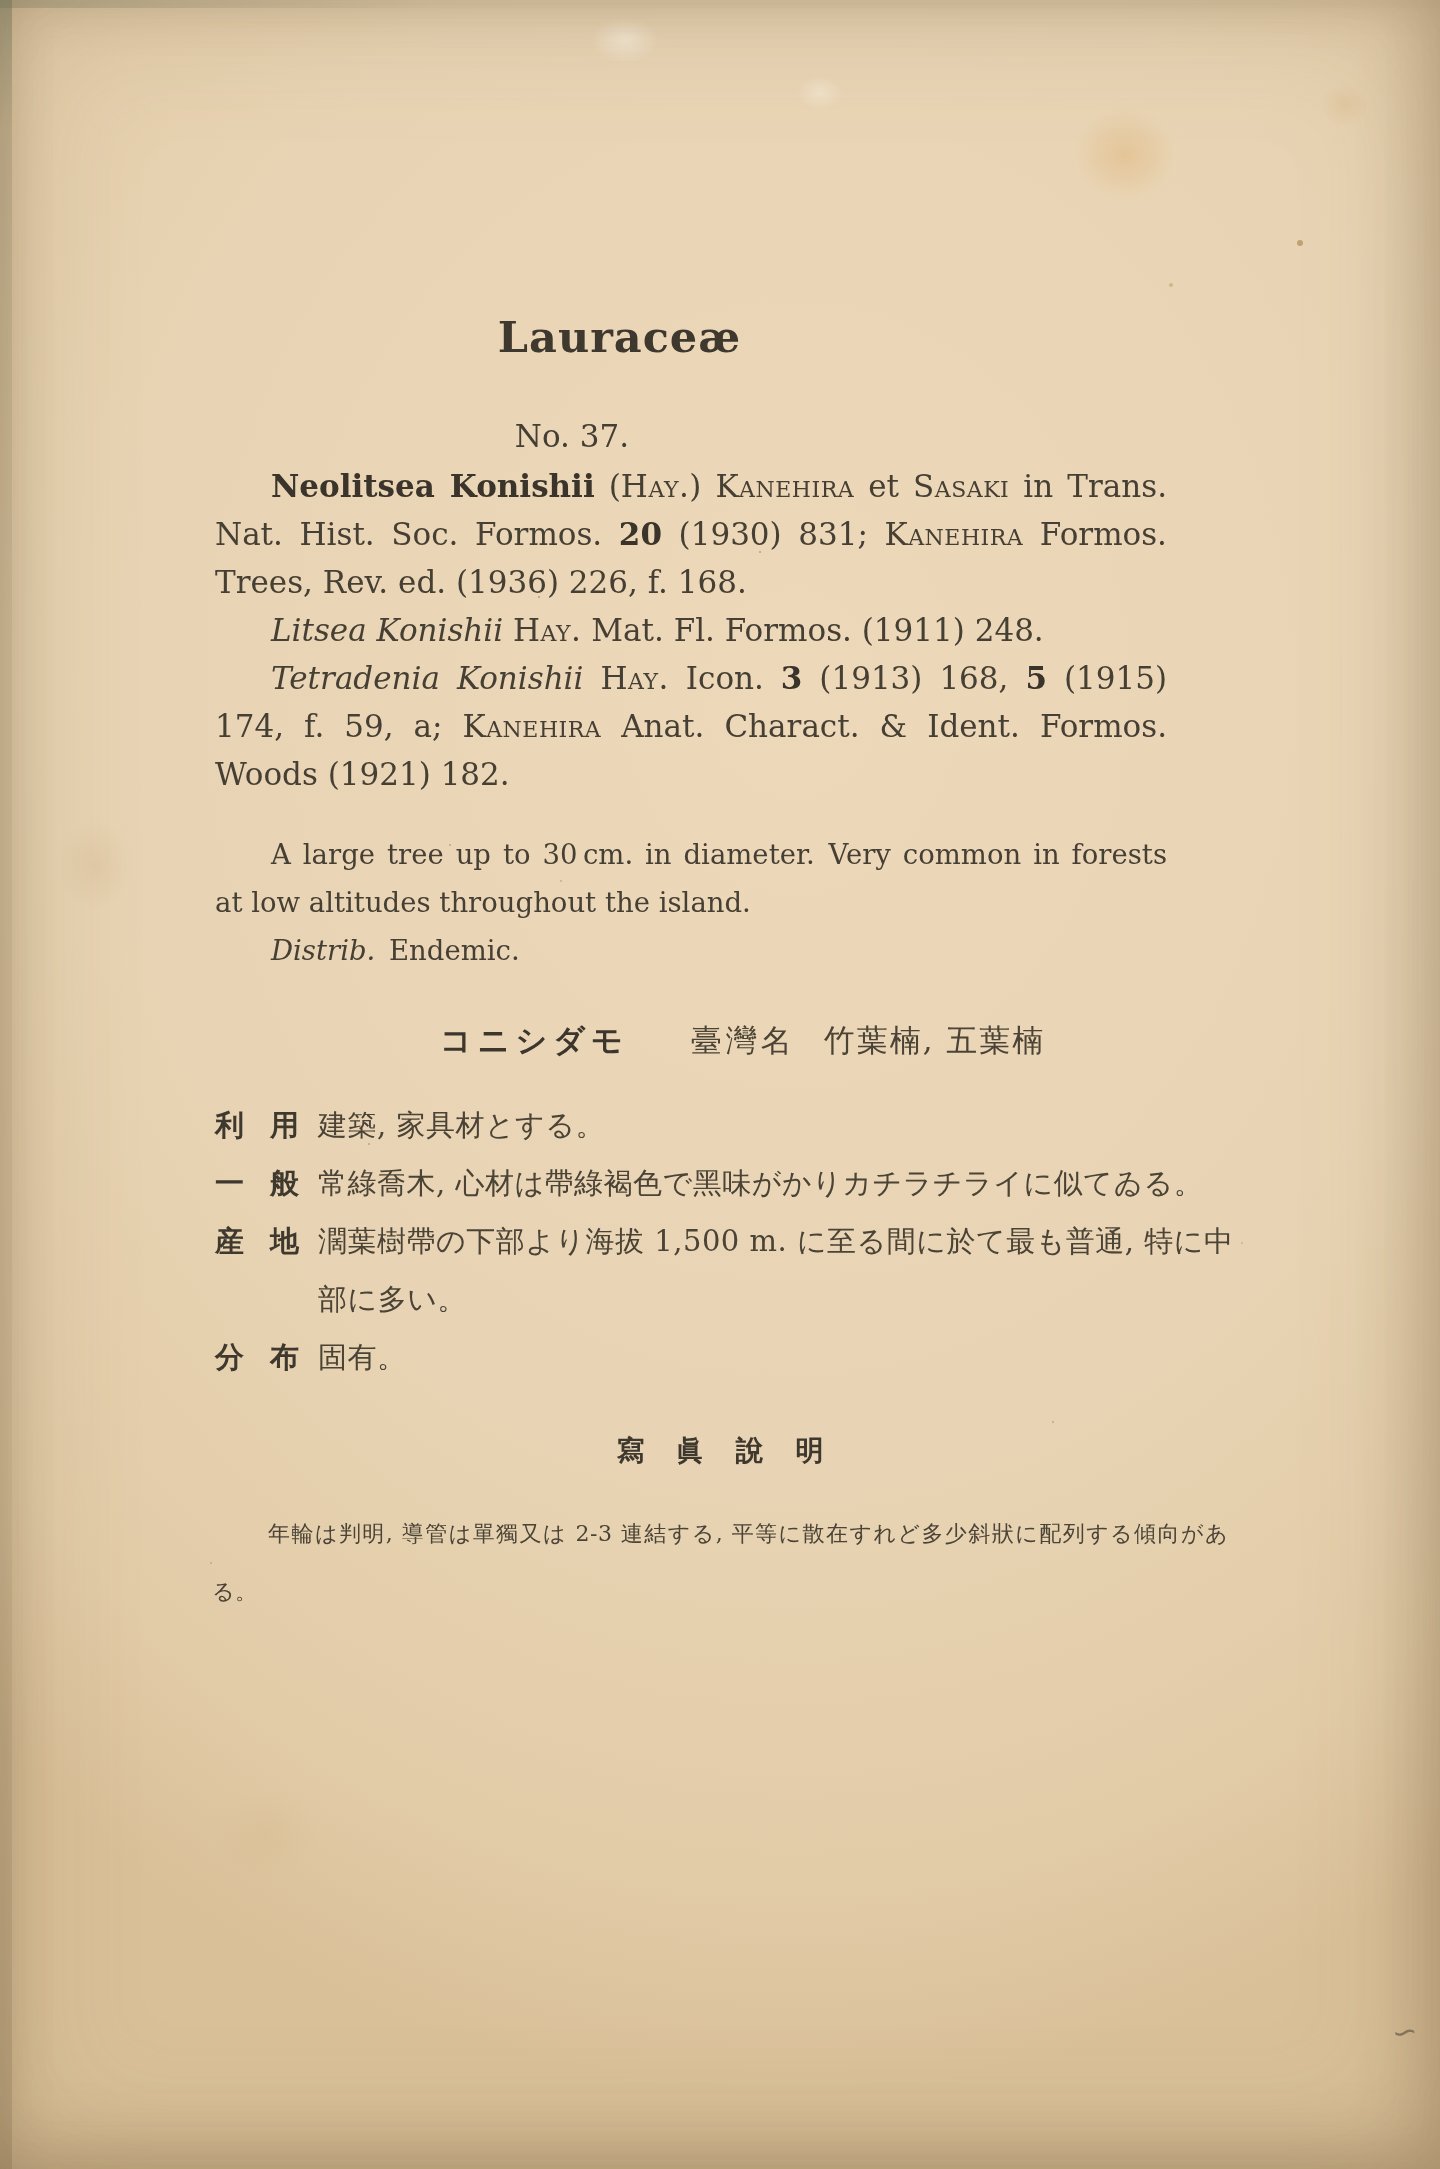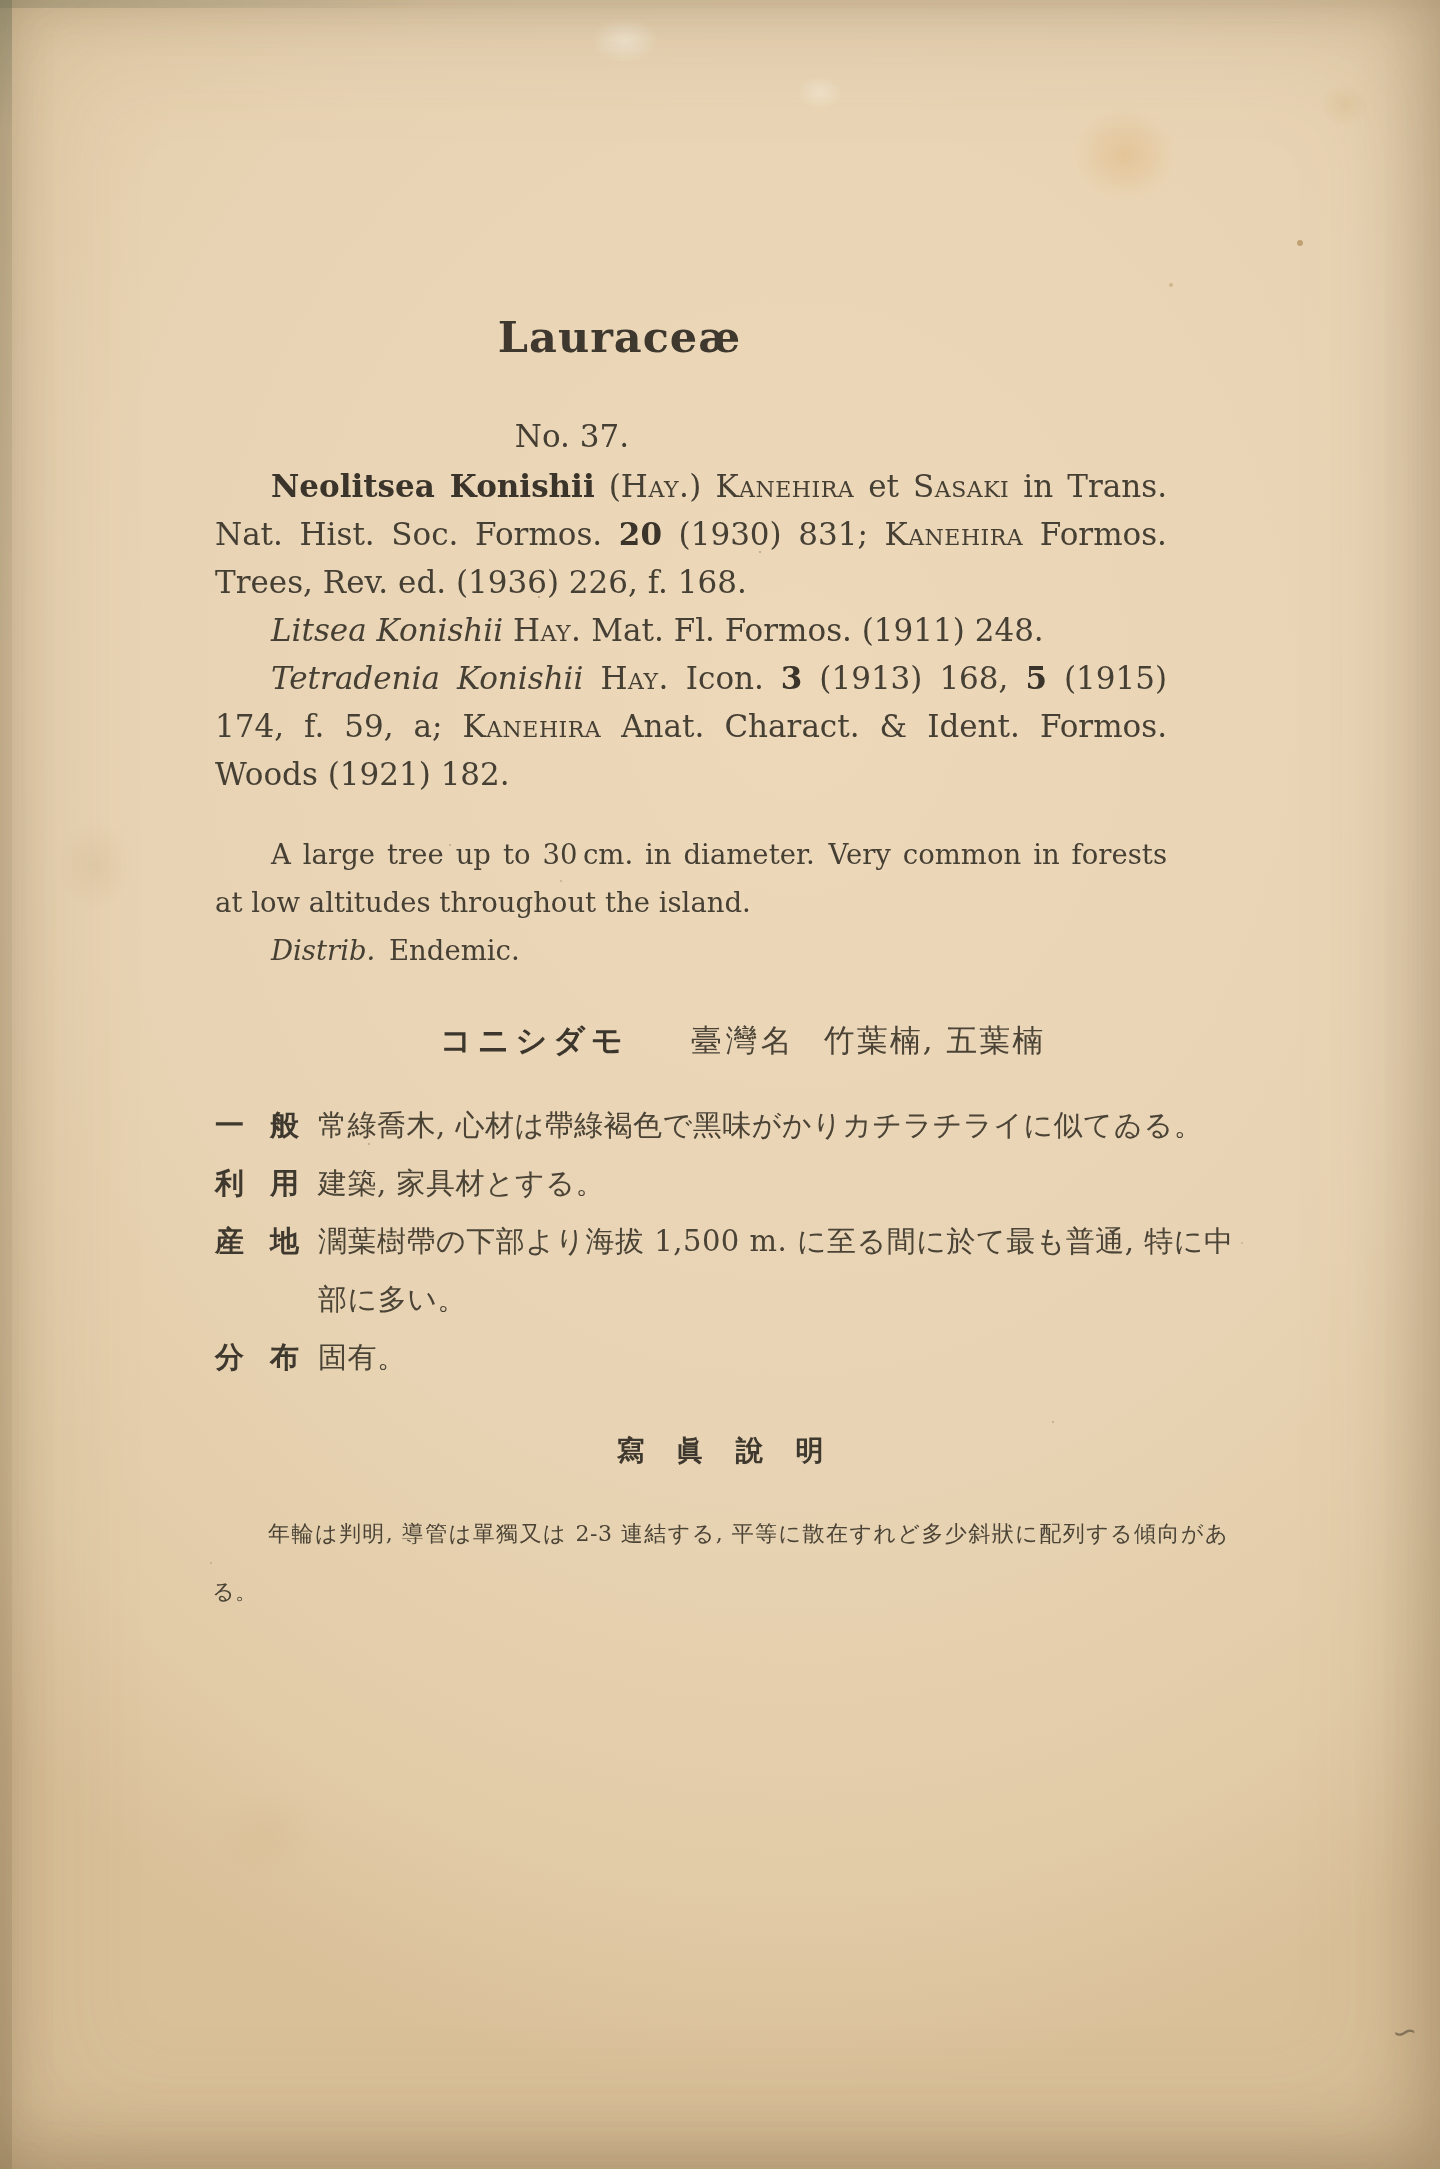--- a/index.html
+++ b/index.html
@@ -111,26 +111,26 @@
     <p>A large tree up to 30 cm. in diameter. Very common in forests at low altitudes throughout the island.</p>
     <p><span class="run-i">Distrib.</span><span class="run-n"> Endemic.</span></p>
   </div>
 
   <div class="jpname cjk">
     <span class="nm">コニシダモ</span><span class="lbl">臺灣名</span><span class="vals">竹葉楠, 五葉楠</span>
   </div>
 
   <div class="jplist cjk">
     <div class="row">
+      <span class="lab">利 用</span>
+      <span class="txt">建築, 家具材とする。</span>
+    </div>
+    <div class="row">
       <span class="lab">一 般</span>
       <span class="txt">常綠喬木, 心材は帶綠褐色で黑味がかりカチラチライに似てゐる。</span>
-    </div>
-    <div class="row">
-      <span class="lab">利 用</span>
-      <span class="txt">建築, 家具材とする。</span>
     </div>
     <div class="row">
       <span class="lab">産 地</span>
       <span class="txt">濶葉樹帶の下部より海拔 1,500 m. に至る間に於て最も普通, 特に中部に多い。</span>
     </div>
     <div class="row">
       <span class="lab">分 布</span>
       <span class="txt">固有。</span>
     </div>
   </div>

